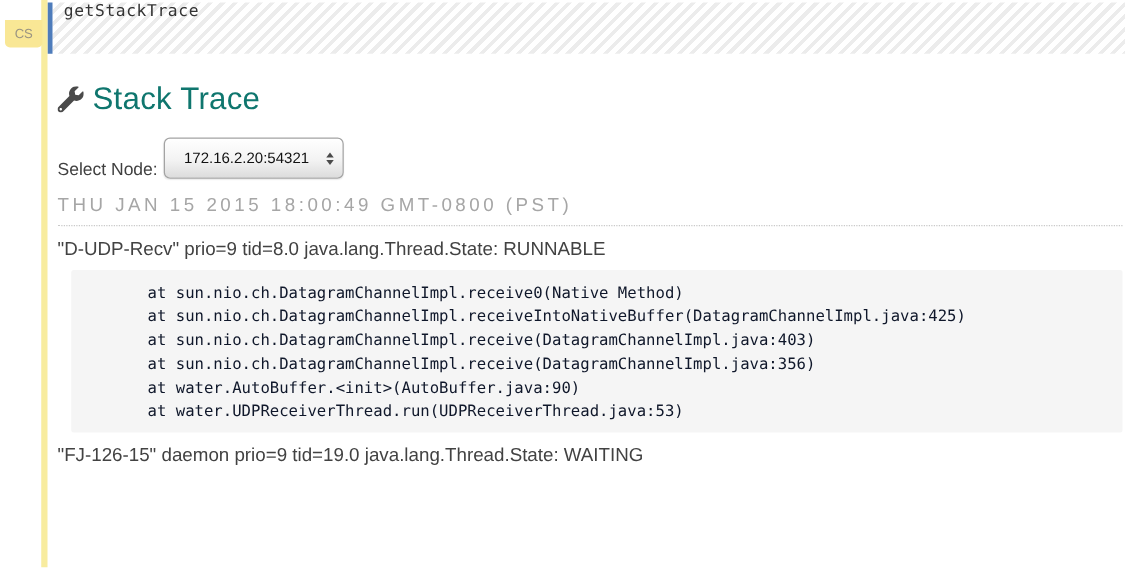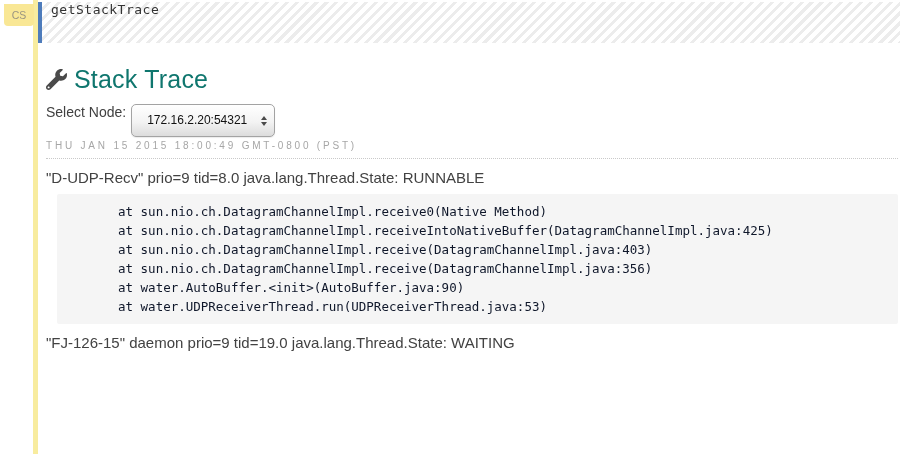--- a/index.html
+++ b/index.html
@@ -13,21 +13,21 @@
     color: #404040;
   }
 
   
   .cell-gutter {
     position: absolute; left: 33px; top: 0; bottom: 0; width: 5px;
     background: var(--accent-yellow, #f8ec9f);
     z-index: 1;
   }
   .cell-badge {
-    position: absolute; left: 4px; top: 4px; width: 30px; height: 22px;
+    position: absolute; left: 4px; top: 16px; width: 30px; height: 22px;
     background: var(--badge-yellow, #f9e795);
     color: #9a9482;
     font-size: 10.5px; line-height: 22px; text-align: center;
     border-radius: 0 0 4px 4px;
     z-index: 2;
   }
 
   
   .code-cell {
     margin: 2px 0 0 38px;
@@ -48,22 +48,22 @@
   .title-row {
     margin: 22px 0 0 0;
     font-size: 25px; font-weight: 400; color: #0f766e;
     display: flex; align-items: center;
     letter-spacing: 0.2px;
   }
   .wrench { display: inline-flex; margin-right: 7px; }
   .wrench svg { width: 21px; height: 21px; fill: #4a4a4a; }
 
   .node-row {
-    margin-top: 10px;
-    display: flex; align-items: flex-start;
+    margin-top: 26px;
+    display: flex; align-items: flex-end;
     font-size: 14px; color: #404040;
     height: 23px;
   }
   .select-wrap { position: relative; display: inline-block; margin-left: 5px; }
   .select-wrap select {
     appearance: none; -webkit-appearance: none; -moz-appearance: none;
     font-family: "Liberation Sans", sans-serif;
     font-size: 12px; color: #111111;
     height: 33px; padding: 1px 26px 2px 15px;
     border: 1px solid #a3a3a3; border-radius: 5px;
@@ -77,21 +77,21 @@
   }
   .select-arrows b {
     display: block; width: 0; height: 0;
     border-left: 3.5px solid transparent; border-right: 3.5px solid transparent;
   }
   .select-arrows .up   { border-bottom: 4px solid #4a4a4a; }
   .select-arrows .down { border-top: 4px solid #4a4a4a; }
 
   .timestamp {
     margin-top: 13px;
-    font-size: 10px; letter-spacing: 2.8px;
+    font-size: 15px; letter-spacing: 2.8px;
     color: #a6a6a6;
     padding-bottom: 7px;
     border-bottom: 1px dotted #c9c9c9;
   }
 
   .thread-header {
     margin-top: 10px;
     font-size: 15px; color: #424242;
     line-height: 17px;
   }

